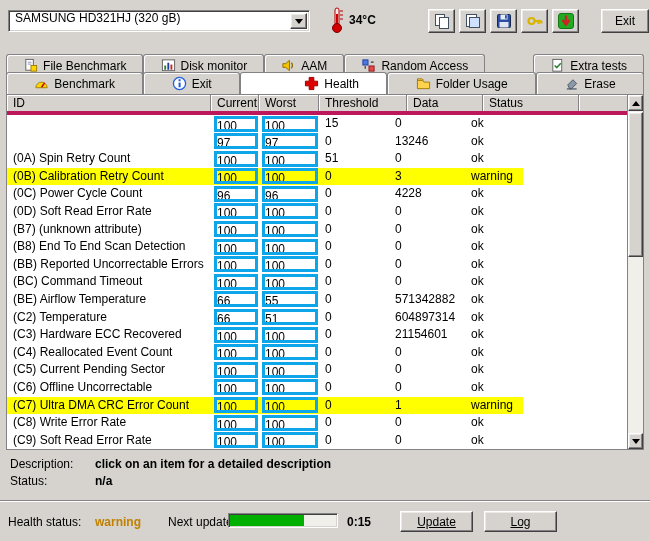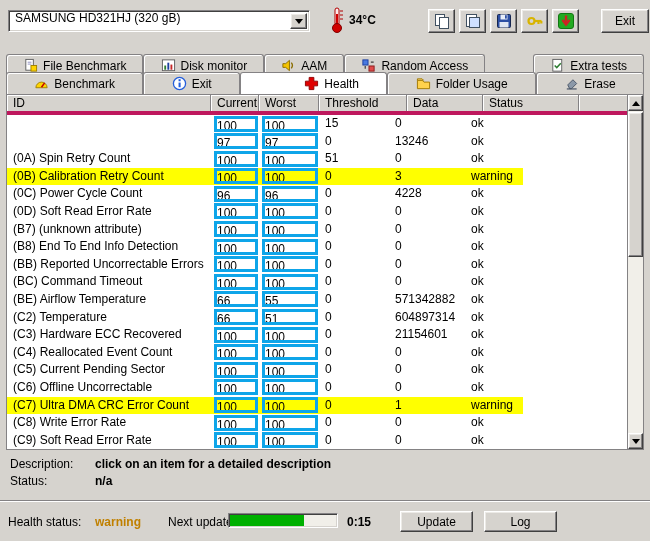--- a/index.html
+++ b/index.html
@@ -75,21 +75,21 @@
   .detail-label { position:absolute; left:10px; }
   .detail-value { position:absolute; left:95px; font-weight:bold; }
   .groove { position:absolute; left:0; top:500px; width:650px; height:2px; border-top:1px solid #848284; border-bottom:1px solid #ffffff; }
 
   
   .f-label { position:absolute; top:515px; }
   .health-val { position:absolute; left:95px; top:515px; font-weight:bold; }
   .progress { position:absolute; left:228px; top:513px; width:110px; height:15px; background:#f1efe9; padding:1px; }
   .progress-fill { height:100%; background:#00b000; }
   .countdown { position:absolute; left:347px; top:515px; font-weight:bold; }
-  .f-btn { position:absolute; top:511px; width:73px; height:21px; display:flex; align-items:center; justify-content:center; }
+  .f-btn { position:absolute; top:511px; width:73px; height:21px; display:flex; align-items:center; justify-content:center;text-decoration:underline; }
   .update-btn { left:400px; }
   .log-btn { left:484px; }
 </style>
 </head>
 <body>
 
 <div class="combo sunken">
   <span>SAMSUNG HD321HJ (320 gB)</span>
   <span class="combo-arrow raised">
       <svg width="8" height="5" viewBox="0 0 8 5">
@@ -318,21 +318,21 @@
       </div>
       <div class="t-row">
         <span class="c-id">(B7) (unknown attribute)</span>
         <span class="c-cur cellbox">100</span>
         <span class="c-worst cellbox">100</span>
         <span class="c-thr">0</span>
         <span class="c-data">0</span>
         <span class="c-status">ok</span>
       </div>
       <div class="t-row">
-        <span class="c-id">(B8) End To End Info Detection</span>
+        <span class="c-id">(B8) End To End Scan Detection</span>
         <span class="c-cur cellbox">100</span>
         <span class="c-worst cellbox">100</span>
         <span class="c-thr">0</span>
         <span class="c-data">0</span>
         <span class="c-status">ok</span>
       </div>
       <div class="t-row">
         <span class="c-id">(BB) Reported Uncorrectable Errors</span>
         <span class="c-cur cellbox">100</span>
         <span class="c-worst cellbox">100</span>

